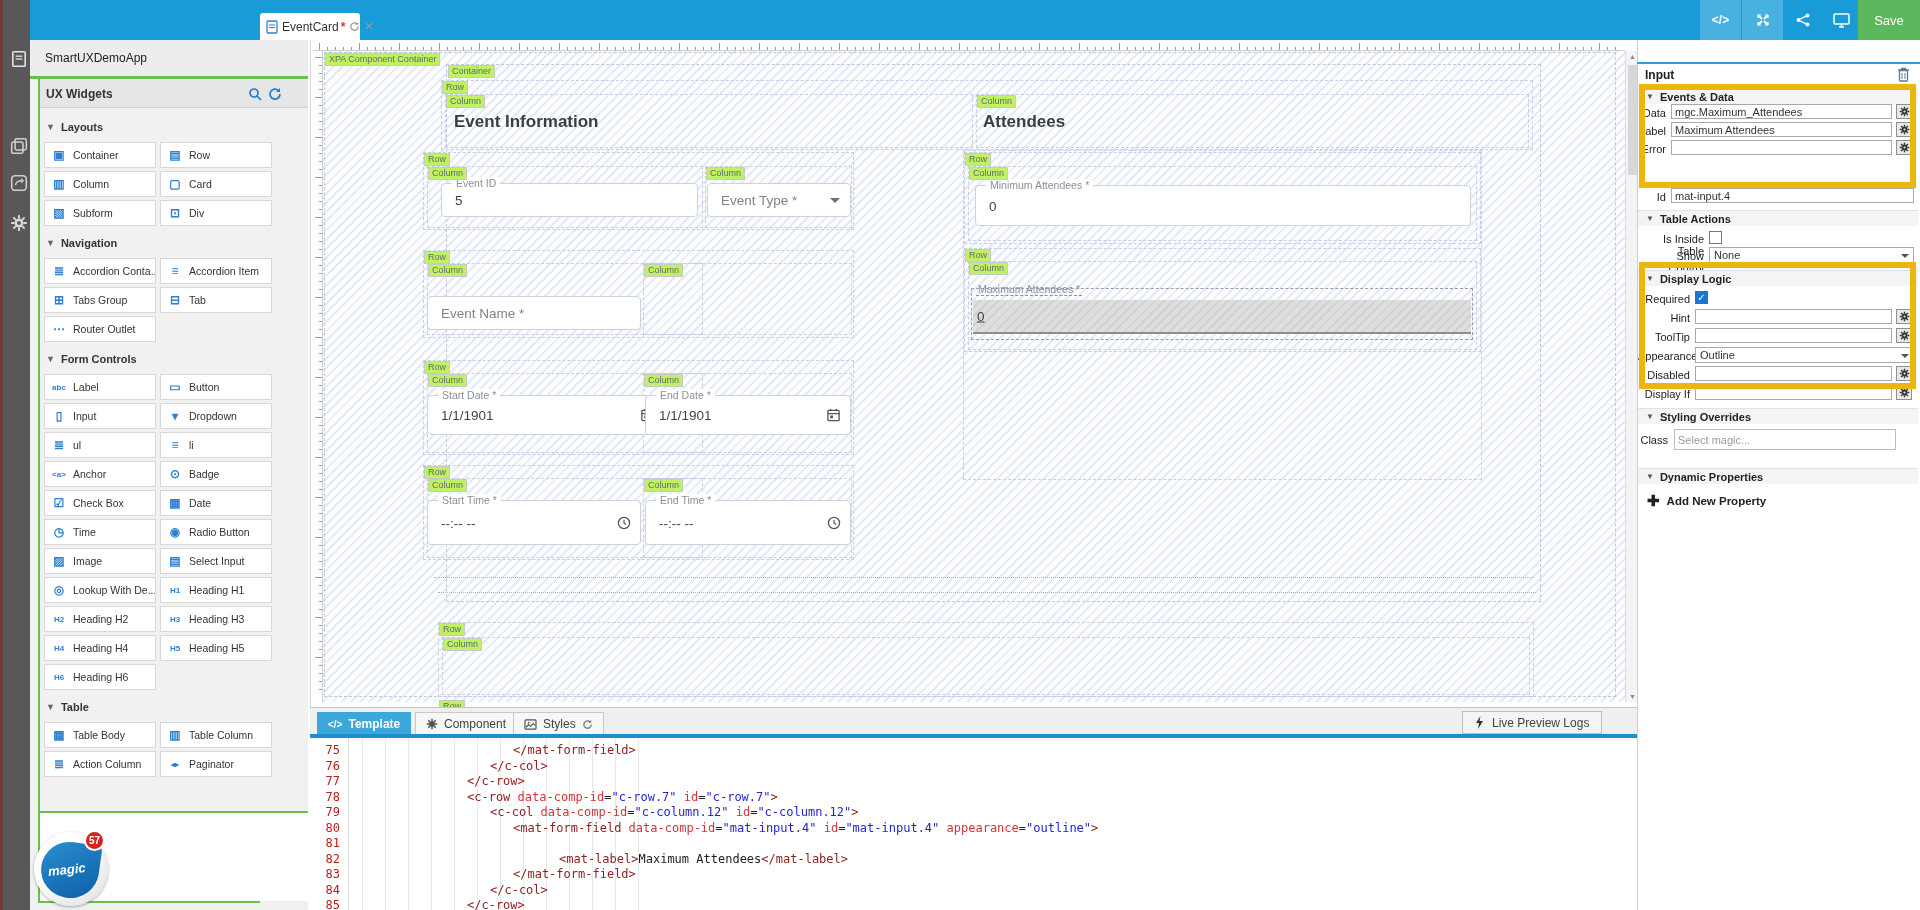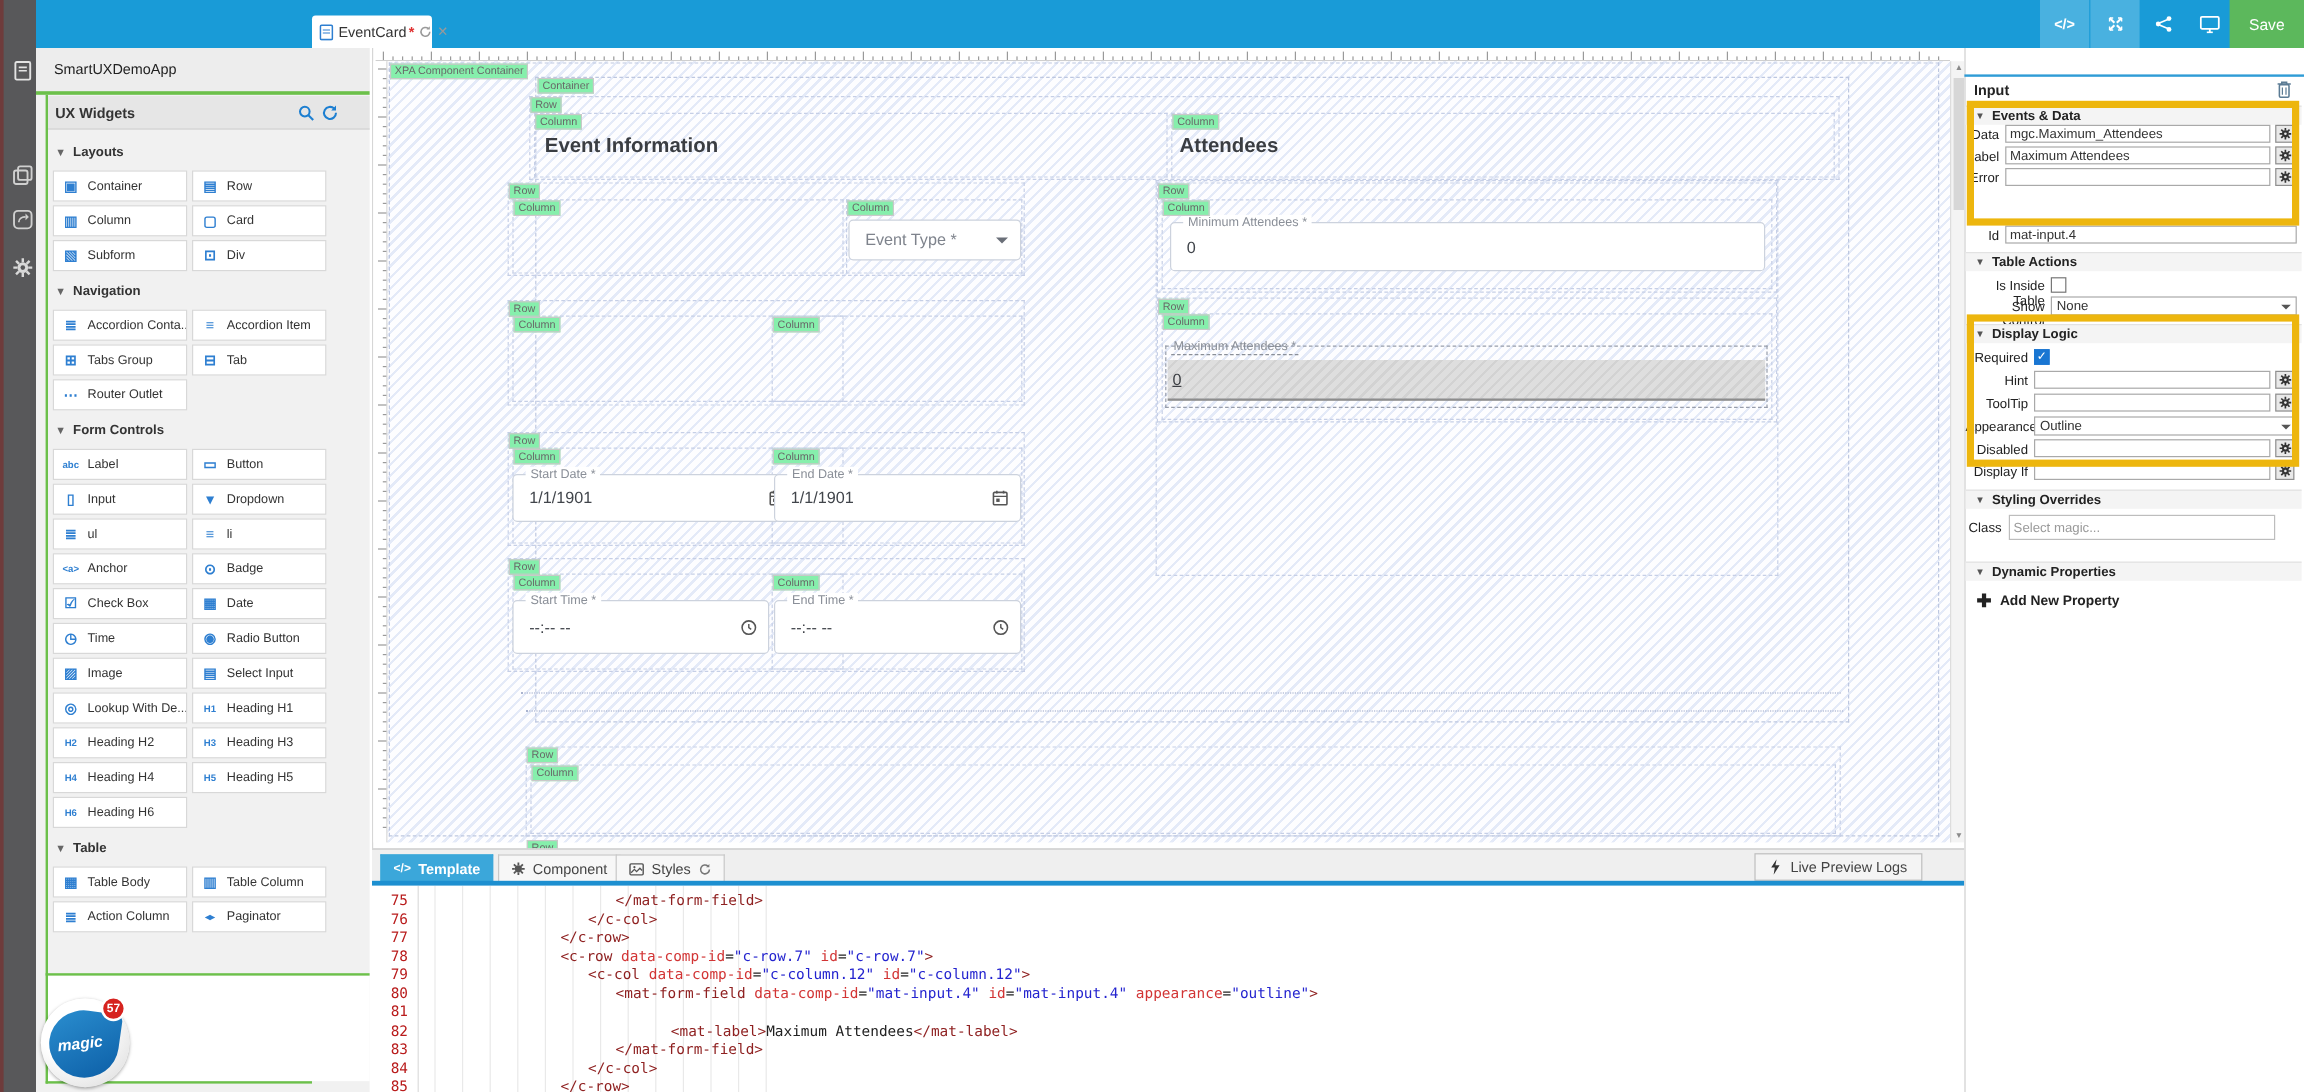--- a/index.html
+++ b/index.html
@@ -38,21 +38,21 @@
   #logoBadge{position:absolute;left:50px;top:-2px;width:21px;height:21px;border-radius:50%;background:#d6231f;border:2px solid #fff;color:#fff;font-weight:bold;font-size:10px;display:flex;align-items:center;justify-content:center}
   
   #canvas{position:absolute;left:310px;top:40px;width:1327px;height:667px;background:#fff;overflow:hidden;z-index:4;border-left:1px solid #d6d6d6}
   .rulh{position:absolute;left:2px;top:0;width:1312px;height:11px;background:#fff;border-bottom:1px solid #cfcfcf}
   .rulv{position:absolute;left:0;top:11px;width:12px;height:651px;background:#fff;border-right:1px solid #cfcfcf}
   .tick{position:absolute;background:#9a9a9a}
   #hatch{position:absolute;left:12px;top:11px;width:1302px;height:651px;
     background:repeating-linear-gradient(135deg,#fdfdff 0 4.5px,#e4eaf8 4.5px 6.5px)}
   .dash{position:absolute;border:1px dashed #bdc7e0}
   .dash2{position:absolute;border:1px dashed #c6cfe6}
-  .boxlab{position:absolute;background:#86efac;border:1px solid #c9c9c9;color:#686868;font-size:9px;line-height:11px;padding:0 3px;white-space:nowrap;z-index:3}
+  .boxlab{position:absolute;background:#bef264;border:1px solid #c9c9c9;color:#686868;font-size:9px;line-height:11px;padding:0 3px;white-space:nowrap;z-index:3}
   .chead{position:absolute;font-size:17px;font-weight:600;color:#3a3d42;z-index:2}
   .fld{position:absolute;background:#fff;border:1px solid #ccd2dd;border-radius:4px;z-index:2}
   .flab{position:absolute;top:-7px;left:10px;background:#fff;padding:0 4px;font-size:10.5px;color:#8a8f98;white-space:nowrap}
   .fval{position:absolute;left:13px;top:50%;transform:translateY(-50%);font-size:13.5px;color:#41454b}
   .fph{position:absolute;left:13px;top:50%;transform:translateY(-50%);font-size:13.5px;color:#7e838c}
   .fcaret{position:absolute;right:10px;top:50%;margin-top:-2px;border-left:5px solid transparent;border-right:5px solid transparent;border-top:5px solid #6a6f78}
   .fico{position:absolute;right:9px;top:50%;transform:translateY(-50%);color:#555}
   .dotline{position:absolute;border-top:1px dotted #a9b3cf}
   #selwrap{position:absolute;border:1px dashed #979dab;z-index:3}
   #maxlab{position:absolute;left:4px;top:-6px;font-size:10.5px;color:#8a8f98;border-bottom:1px dashed #8a8f98;background:transparent;padding:0 2px}
@@ -665,40 +665,47 @@
   <div class="dash2" style="left:665px;top:54px;width:553px;height:54px"></div>
   <div class="boxlab" style="left:666px;top:55px">Column</div>
   <div class="chead" style="left:672px;top:72px">Attendees</div>
 
   <div class="dash2" style="left:652px;top:110px;width:519px;height:330px"></div>
 
   <div class="dash2" style="left:112px;top:112px;width:431px;height:78px"></div>
   <div class="boxlab" style="left:113px;top:113px">Row</div>
   <div class="dash2" style="left:116px;top:126px;width:276px;height:62px"></div>
   <div class="boxlab" style="left:117px;top:127px">Column</div>
+  <div class="fld" style="left:130px;top:143px;width:257px;height:34px">
+    <span class="flab">Event ID</span>
+    <span class="fval">5</span>
+  </div>
   <div class="dash2" style="left:394px;top:126px;width:147px;height:62px"></div>
   <div class="boxlab" style="left:395px;top:127px">Column</div>
   <div class="fld" style="left:396px;top:143px;width:144px;height:34px">
     <span class="fph">Event Type *</span>
     <span class="fcaret"></span>
   </div>
 
   <div class="dash2" style="left:653px;top:112px;width:517px;height:92px"></div>
   <div class="boxlab" style="left:654px;top:113px">Row</div>
   <div class="dash2" style="left:657px;top:126px;width:509px;height:75px"></div>
   <div class="boxlab" style="left:658px;top:127px">Column</div>
   <div class="fld" style="left:664px;top:145px;width:496px;height:41px">
     <span class="flab">Minimum Attendees *</span>
     <span class="fval">0</span>
   </div>
 
   <div class="dash2" style="left:112px;top:210px;width:431px;height:88px"></div>
   <div class="boxlab" style="left:113px;top:211px">Row</div>
   <div class="dash2" style="left:116px;top:223px;width:276px;height:72px"></div>
   <div class="boxlab" style="left:117px;top:224px">Column</div>
+  <div class="fld" style="left:116px;top:256px;width:214px;height:34px">
+    <span class="fph">Event Name *</span>
+  </div>
   <div class="dash2" style="left:332px;top:223px;width:209px;height:72px"></div>
   <div class="boxlab" style="left:333px;top:224px">Column</div>
 
   <div class="dash2" style="left:653px;top:208px;width:517px;height:104px"></div>
   <div class="boxlab" style="left:654px;top:209px">Row</div>
   <div class="dash2" style="left:657px;top:221px;width:509px;height:89px"></div>
   <div class="boxlab" style="left:658px;top:222px">Column</div>
   <div id="selwrap" style="left:660px;top:248px;width:502px;height:52px">
     <span id="maxlab">Maximum Attendees *</span>
     <div id="maxbox">

